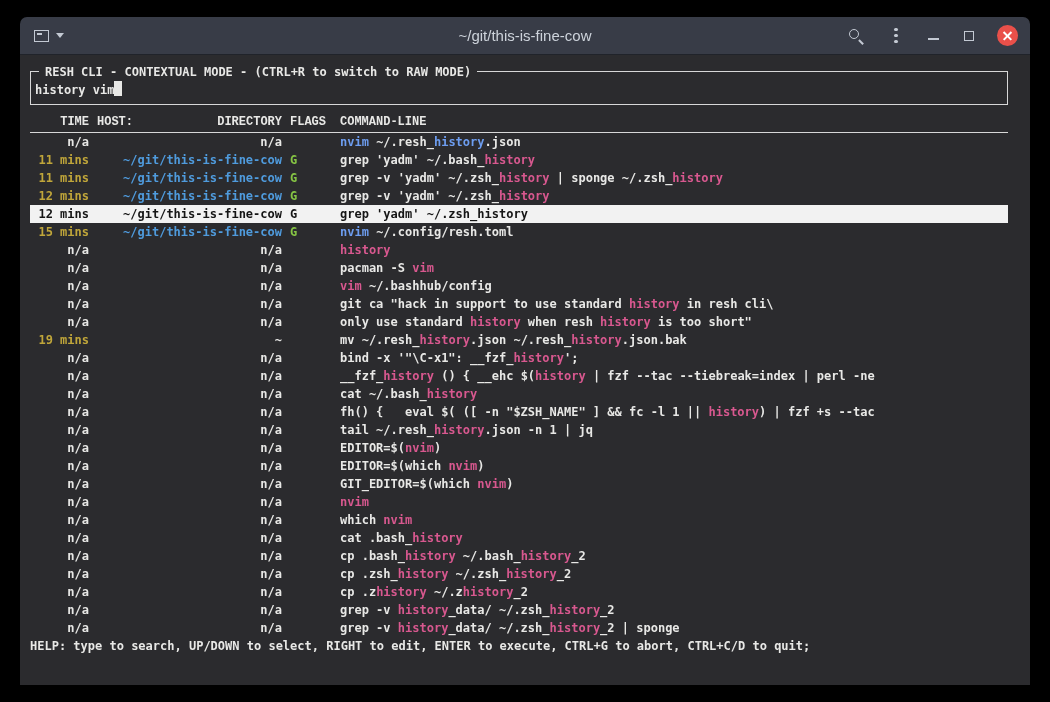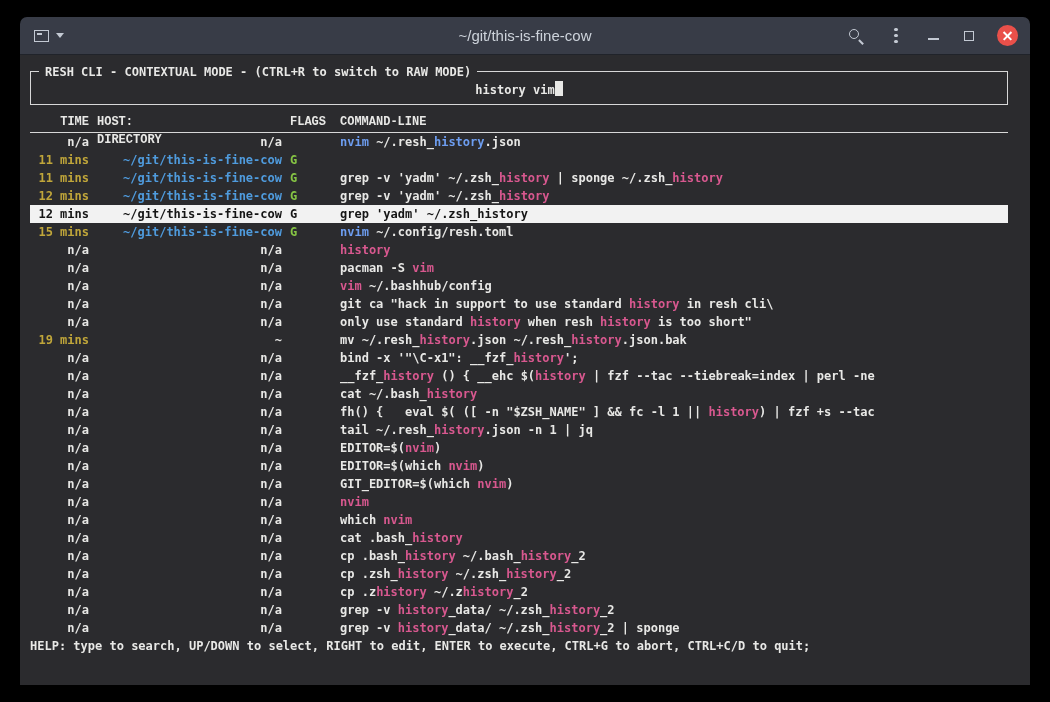--- a/index.html
+++ b/index.html
@@ -38,28 +38,28 @@
     border:none;cursor:default;}
   .close-btn i{position:absolute;left:5px;top:9.7px;width:11px;height:1.8px;background:#fff;
     transform:rotate(45deg);display:block;}
   .close-btn i + i{transform:rotate(-45deg);}
   
   .terminal{flex:1;background:var(--term_bg);padding:6px 22px 8px 10px;
     font-family:"DejaVu Sans Mono",monospace;font-weight:700;font-size:12px;line-height:18px;
     color:var(--fg);}
   .search-box{position:relative;border:1px solid var(--border);height:34px;margin:10px 0 8px;}
   .box-label{position:absolute;top:-9px;left:8px;background:var(--term_bg);padding:0 6px;white-space:pre;}
-  .query-line{padding:7px 4px 0;white-space:pre;text-align:center;}
+  .query-line{padding:7px 4px 0;white-space:pre;}
   .cursor{display:inline-block;width:8px;height:15px;background:var(--fg);transform:translateY(2px);}
   .hdr{display:flex;border-bottom:1px solid var(--border);height:20px;white-space:pre;font-family:Liberation Mono, monospace;}
   .row{display:flex;height:18px;white-space:pre;}
   .col-time{flex:none;width:59px;text-align:right;white-space:pre;}
   .gap{flex:none;width:8px;}
   .col-dir{flex:none;width:185px;text-align:right;white-space:pre;}
-  .hdr-dir{display:inline-flex;justify-content:space-between;text-align:left;flex-direction:column;}
+  .hdr-dir{display:inline-flex;justify-content:space-between;text-align:left;}
   .col-flags{flex:none;width:42px;margin-right:8px;white-space:pre;}
   .col-cmd{flex:1;overflow:hidden;white-space:pre;}
   .seg-fg{color:var(--fg);} .seg-na{color:var(--fg);}
   .seg-hl{color:var(--hl);} .seg-time{color:var(--time);}
   .seg-dir{color:var(--dir);} .seg-blue{color:var(--blue);}
   .seg-flag{color:var(--flag);}
   .row.selected{background:var(--sel_bg);}
   .row.selected span{color:var(--sel_fg) !important;}
   .status-bar{background:var(--sel_bg);color:var(--sel_fg);height:18px;white-space:pre;padding-left:8px;}
   .st-date{margin-right:52px;} .st-loc{margin-right:50px;}
@@ -117,21 +117,21 @@
           <span>HOST:</span>
           <span>DIRECTORY</span>
         </span>
         <span class="gap"></span>
         <span class="col-flags">FLAGS</span>
         <span class="col-cmd">COMMAND-LINE</span>
       </div>
 
       <div id="rows">
           <div class="row"><span class="col-time seg-na">n/a</span><span class="gap"></span><span class="col-dir seg-na">n/a</span><span class="gap"></span><span class="col-flags seg-flag"></span><span class="col-cmd"><span class="seg-blue">nvim</span><span class="seg-fg"> ~/.resh_</span><span class="seg-blue">history</span><span class="seg-fg">.json</span></span></div>
-          <div class="row"><span class="col-time seg-time">11 mins</span><span class="gap"></span><span class="col-dir seg-dir">~/git/this-is-fine-cow</span><span class="gap"></span><span class="col-flags seg-flag">G</span></div>
+          <div class="row"><span class="col-time seg-time">11 mins</span><span class="gap"></span><span class="col-dir seg-dir">~/git/this-is-fine-cow</span><span class="gap"></span><span class="col-flags seg-flag">G</span><span class="col-cmd"><span class="seg-fg">grep 'yadm' ~/.bash_</span><span class="seg-hl">history</span></span></div>
           <div class="row"><span class="col-time seg-time">11 mins</span><span class="gap"></span><span class="col-dir seg-dir">~/git/this-is-fine-cow</span><span class="gap"></span><span class="col-flags seg-flag">G</span><span class="col-cmd"><span class="seg-fg">grep -v 'yadm' ~/.zsh_</span><span class="seg-hl">history</span><span class="seg-fg"> | sponge ~/.zsh_</span><span class="seg-hl">history</span></span></div>
           <div class="row"><span class="col-time seg-time">12 mins</span><span class="gap"></span><span class="col-dir seg-dir">~/git/this-is-fine-cow</span><span class="gap"></span><span class="col-flags seg-flag">G</span><span class="col-cmd"><span class="seg-fg">grep -v 'yadm' ~/.zsh_</span><span class="seg-hl">history</span></span></div>
           <div class="row selected"><span class="col-time seg-time">12 mins</span><span class="gap"></span><span class="col-dir seg-dir">~/git/this-is-fine-cow</span><span class="gap"></span><span class="col-flags seg-flag">G</span><span class="col-cmd"><span class="seg-fg">grep 'yadm' ~/.zsh_</span><span class="seg-hl">history</span></span></div>
           <div class="row"><span class="col-time seg-time">15 mins</span><span class="gap"></span><span class="col-dir seg-dir">~/git/this-is-fine-cow</span><span class="gap"></span><span class="col-flags seg-flag">G</span><span class="col-cmd"><span class="seg-blue">nvim</span><span class="seg-fg"> ~/.config/resh.toml</span></span></div>
           <div class="row"><span class="col-time seg-na">n/a</span><span class="gap"></span><span class="col-dir seg-na">n/a</span><span class="gap"></span><span class="col-flags seg-flag"></span><span class="col-cmd"><span class="seg-hl">history</span></span></div>
           <div class="row"><span class="col-time seg-na">n/a</span><span class="gap"></span><span class="col-dir seg-na">n/a</span><span class="gap"></span><span class="col-flags seg-flag"></span><span class="col-cmd"><span class="seg-fg">pacman -S </span><span class="seg-hl">vim</span></span></div>
           <div class="row"><span class="col-time seg-na">n/a</span><span class="gap"></span><span class="col-dir seg-na">n/a</span><span class="gap"></span><span class="col-flags seg-flag"></span><span class="col-cmd"><span class="seg-hl">vim</span><span class="seg-fg"> ~/.bashhub/config</span></span></div>
           <div class="row"><span class="col-time seg-na">n/a</span><span class="gap"></span><span class="col-dir seg-na">n/a</span><span class="gap"></span><span class="col-flags seg-flag"></span><span class="col-cmd"><span class="seg-fg">git ca "hack in support to use standard </span><span class="seg-hl">history</span><span class="seg-fg"> in resh cli\</span></span></div>
           <div class="row"><span class="col-time seg-na">n/a</span><span class="gap"></span><span class="col-dir seg-na">n/a</span><span class="gap"></span><span class="col-flags seg-flag"></span><span class="col-cmd"><span class="seg-fg">only use standard </span><span class="seg-hl">history</span><span class="seg-fg"> when resh </span><span class="seg-hl">history</span><span class="seg-fg"> is too short"</span></span></div>
           <div class="row"><span class="col-time seg-time">19 mins</span><span class="gap"></span><span class="col-dir seg-na">~</span><span class="gap"></span><span class="col-flags seg-flag"></span><span class="col-cmd"><span class="seg-fg">mv ~/.resh_</span><span class="seg-hl">history</span><span class="seg-fg">.json ~/.resh_</span><span class="seg-hl">history</span><span class="seg-fg">.json.bak</span></span></div>

